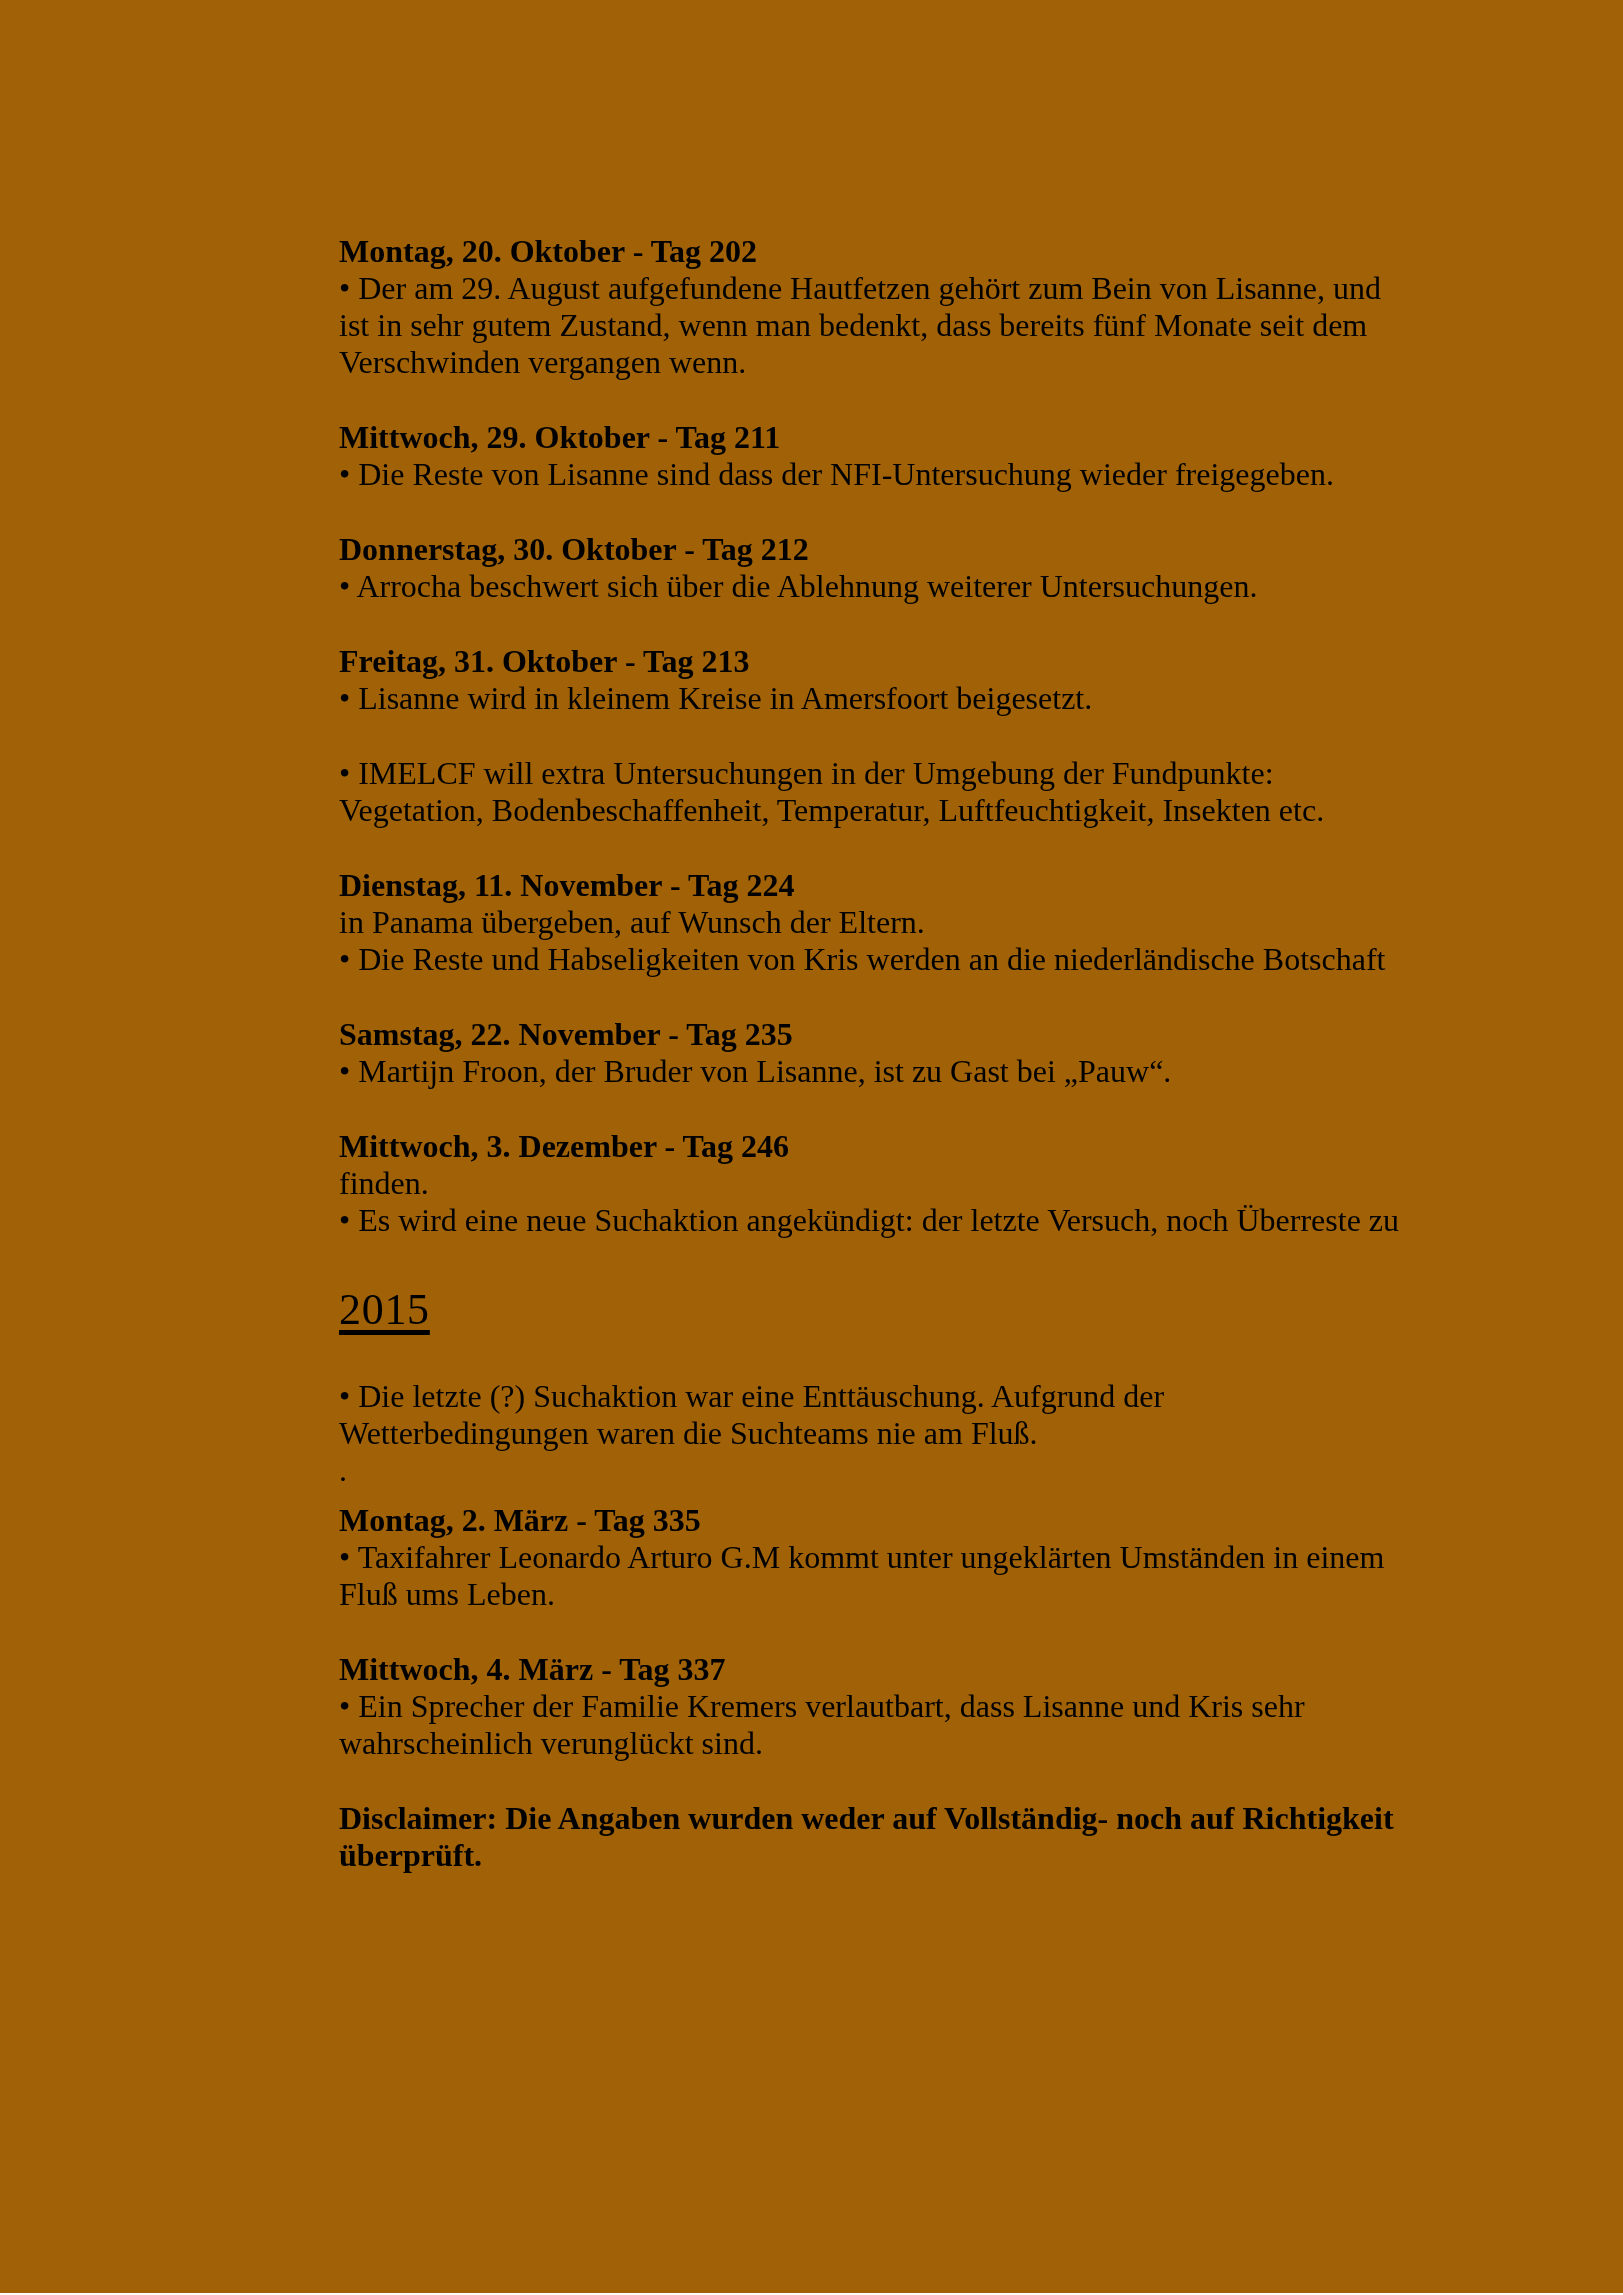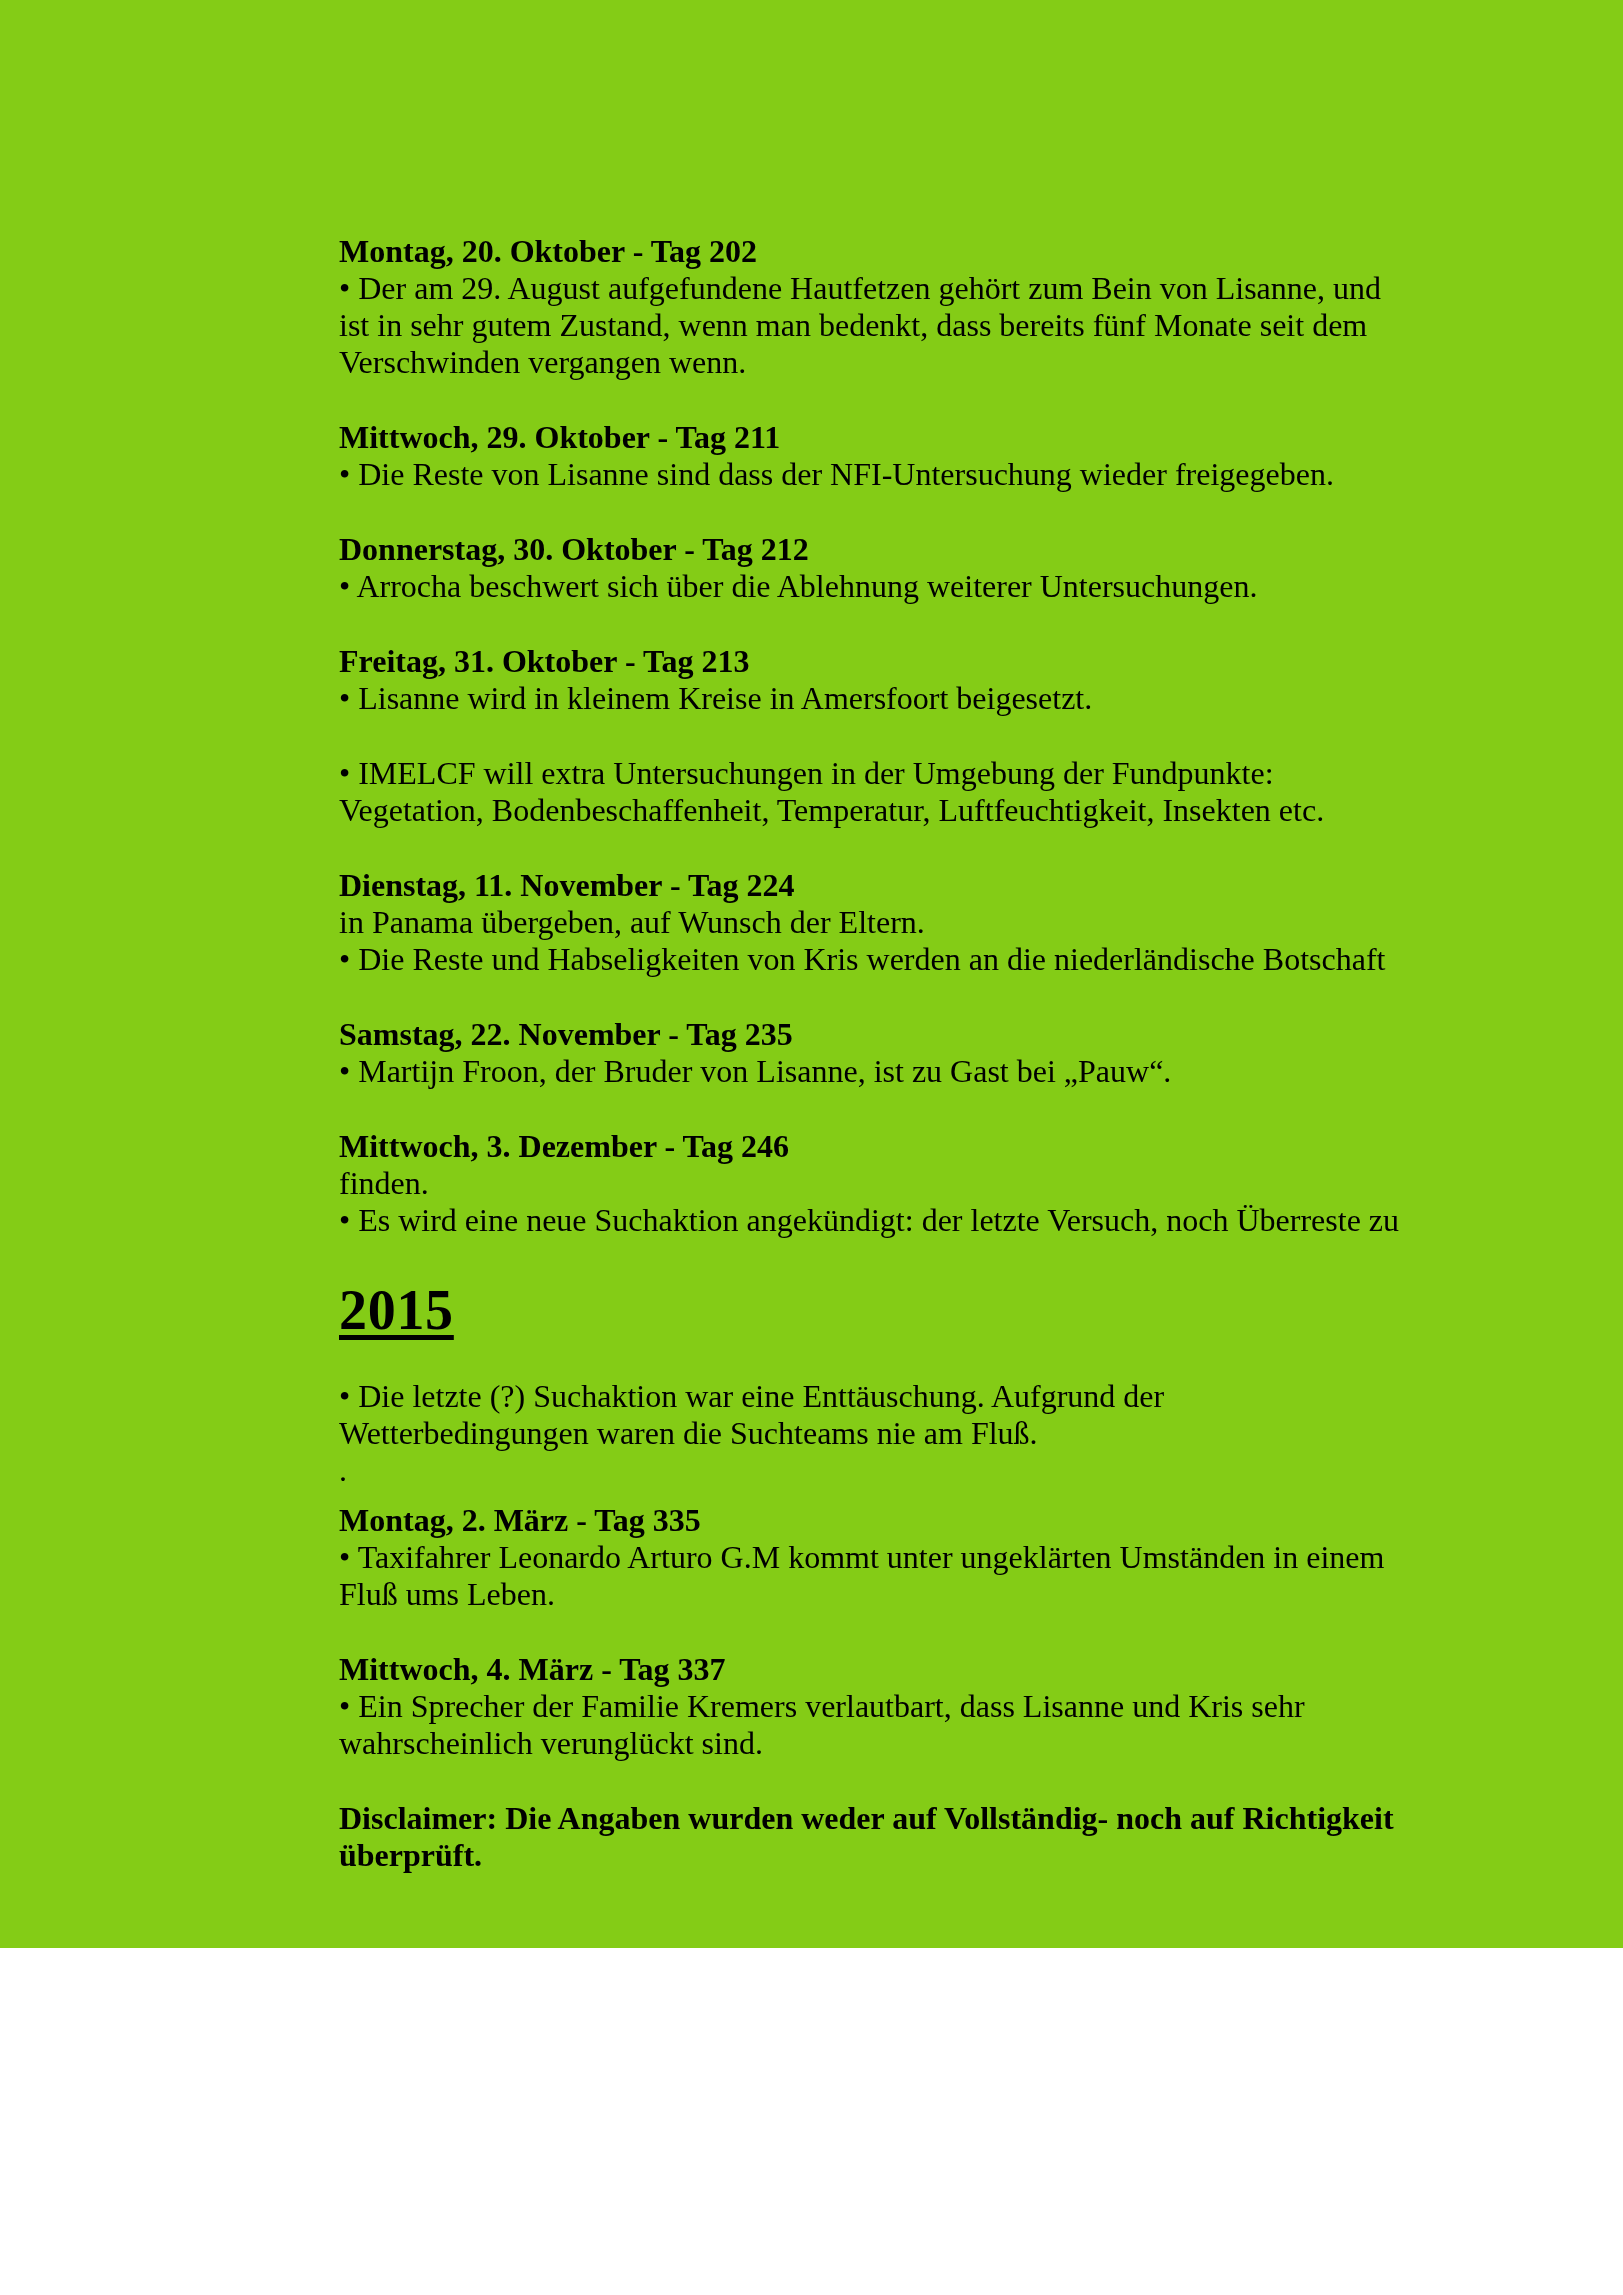--- a/index.html
+++ b/index.html
@@ -3,22 +3,22 @@
 <meta charset="utf-8">
 <style>
   html, body {
     margin: 0;
     padding: 0;
     background: #ffffff;
   }
   .page {
     position: relative;
     width: 1623px;
-    height: 1948px;
-    background: #84cc16;
+    height: 2293px;
+    background: #a16207;
     overflow: hidden;
   }
   .content {
     position: absolute;
     left: 339px;
     top: 233px;
     width: 1086px;
     color: #000000;
     font-family: "Liberation Serif", "DejaVu Serif", serif;
     font-size: 32px;
@@ -38,23 +38,23 @@
     font-size: 32px;
     line-height: 37px;
     font-weight: 700;
   }
   .ln {
     white-space: nowrap;
   }
   .year-heading {
     display: block;
     margin: 45px 0 42px 0;
-    font-size: 56px;
+    font-size: 44px;
     line-height: 52px;
-    font-weight: 700;
+    font-weight: 400;
     text-decoration: underline;
     text-decoration-thickness: 5.2px;
     text-underline-offset: 5.9px;
     letter-spacing: 0.7px;
   }
   .dot-line {
     white-space: nowrap;
   }
   .disclaimer .ln {
     font-weight: 700;

